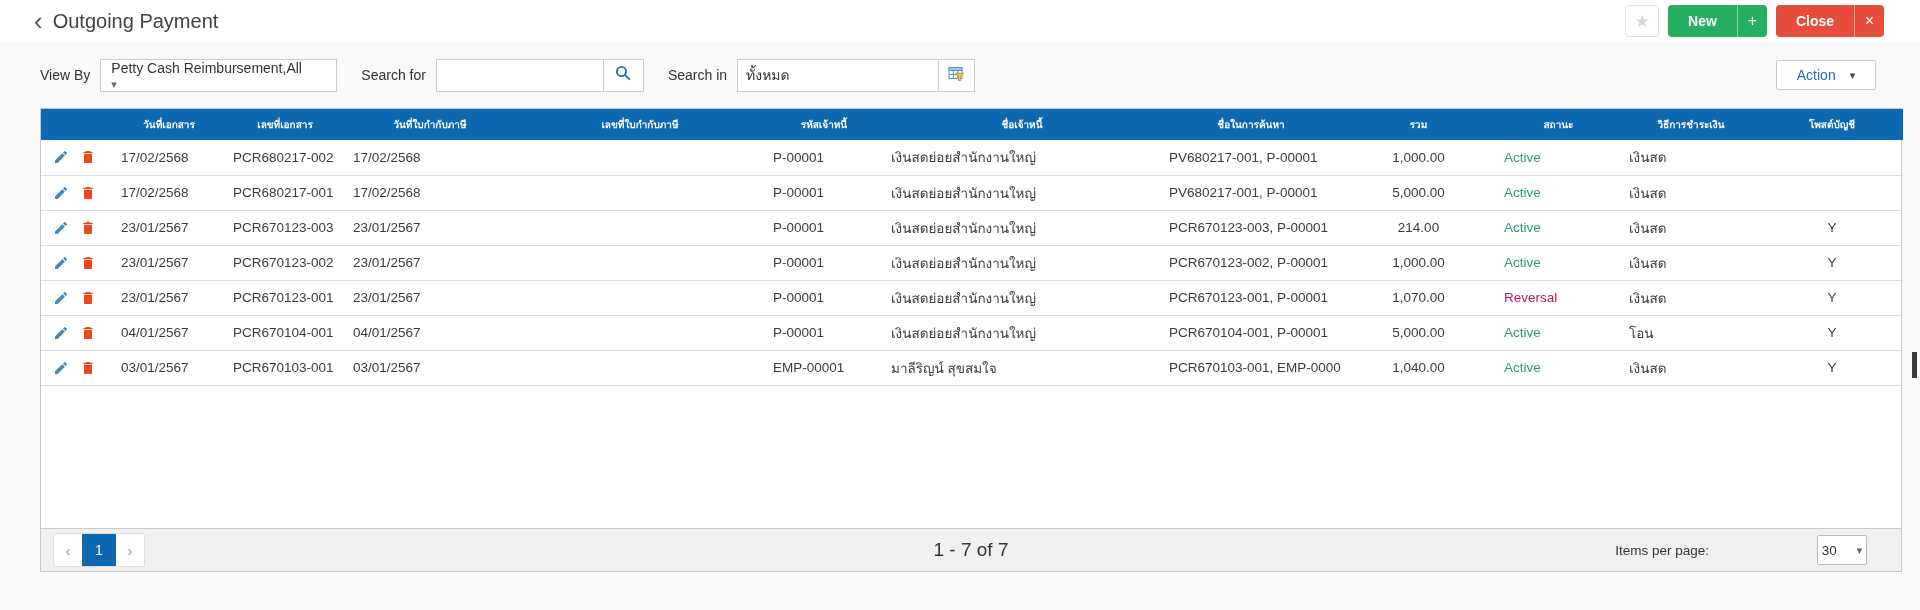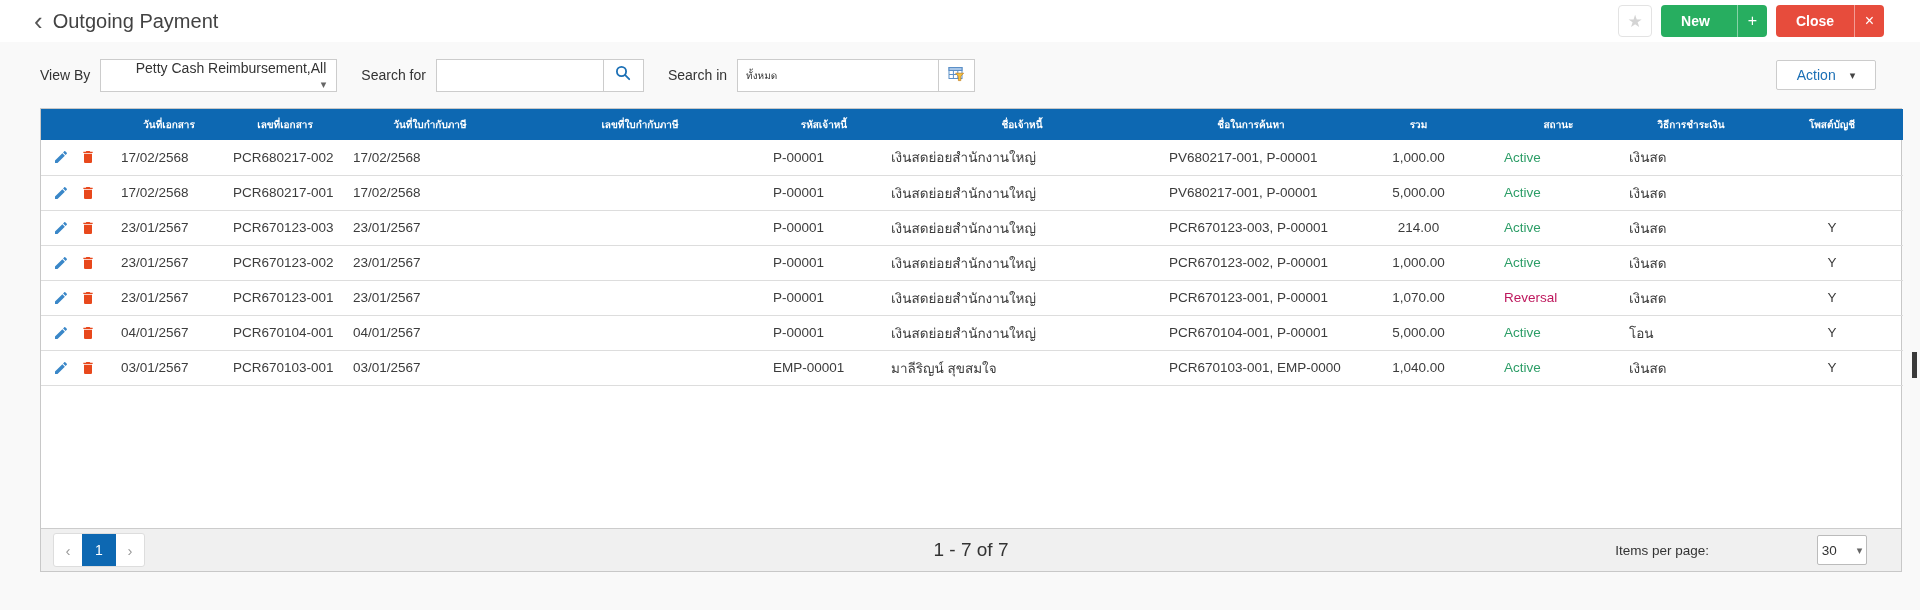--- a/index.html
+++ b/index.html
@@ -13,35 +13,35 @@
   .title { font-size:20px; font-weight:500; color:#424242; }
   .topbar-right { margin-left:auto; display:flex; align-items:center; gap:9px; }
   .btn-star { width:34px; height:32px; background:#fff; border:1px solid #e3e3e3;
     border-radius:4px; color:#d4d4d4; font-size:17px; display:flex;
     align-items:center; justify-content:center; cursor:pointer; }
   .btn-split { height:32px; border-radius:4px; color:#fff; font-size:14px;
     display:flex; align-items:stretch; overflow:hidden; cursor:pointer; }
   .btn-split .lbl { padding:0 20px; display:flex; align-items:center; font-weight:600; }
   .btn-split .aux { width:30px; border-left:1px solid rgba(255,255,255,.45);
     display:flex; align-items:center; justify-content:center; font-size:16px; }
-  .btn-new  { background:var(--new-green);gap:7px; }
+  .btn-new  { background:var(--new-green); }
   .btn-close{ background:var(--close-red); }
 
   
   .content { background:#f9f9f9; height:568px; }
   .filterbar { height:66px; display:flex; align-items:center;
     padding:0 44px 0 40px; }
   .flabel { font-size:14px; color:#333; white-space:nowrap; }
   .selectbox { background:#fff; border:1px solid #ccc; height:33px;
-    display:flex; align-items:flex-end; cursor:pointer;flex-direction:column; }
+    display:flex; align-items:flex-start; cursor:pointer;flex-direction:column; }
   .viewby { width:237px; margin:0 24px 0 10px; padding:0 10px;
     justify-content:space-between; font-size:14px; color:#333; }
   .caret { color:#666; font-size:11px; }
   .inputgroup { display:flex; margin:0 24px 0 10px; }
-  input.txt { height:33px; border:1px solid #ccc; padding:0 8px; font-size:10px;
+  input.txt { height:33px; border:1px solid #ccc; padding:0 8px; font-size:14px;
     background:#fff; color:#333; outline:none; }
   .w-searchfor { width:168px; }
   .w-searchin  { width:202px; }
   .igbtn { width:40px; height:33px; border:1px solid #ccc; border-left:none;
     background:#fff; display:flex; align-items:center; justify-content:center;
     cursor:pointer; }
   .igbtn.narrow { width:36px; }
   .action-btn { margin-left:auto; width:100px; height:30px; background:#fff;
     border:1px solid #ccc; border-radius:2px; display:flex; align-items:center;
     justify-content:center; gap:14px; font-size:14px; color:var(--action-blue);

